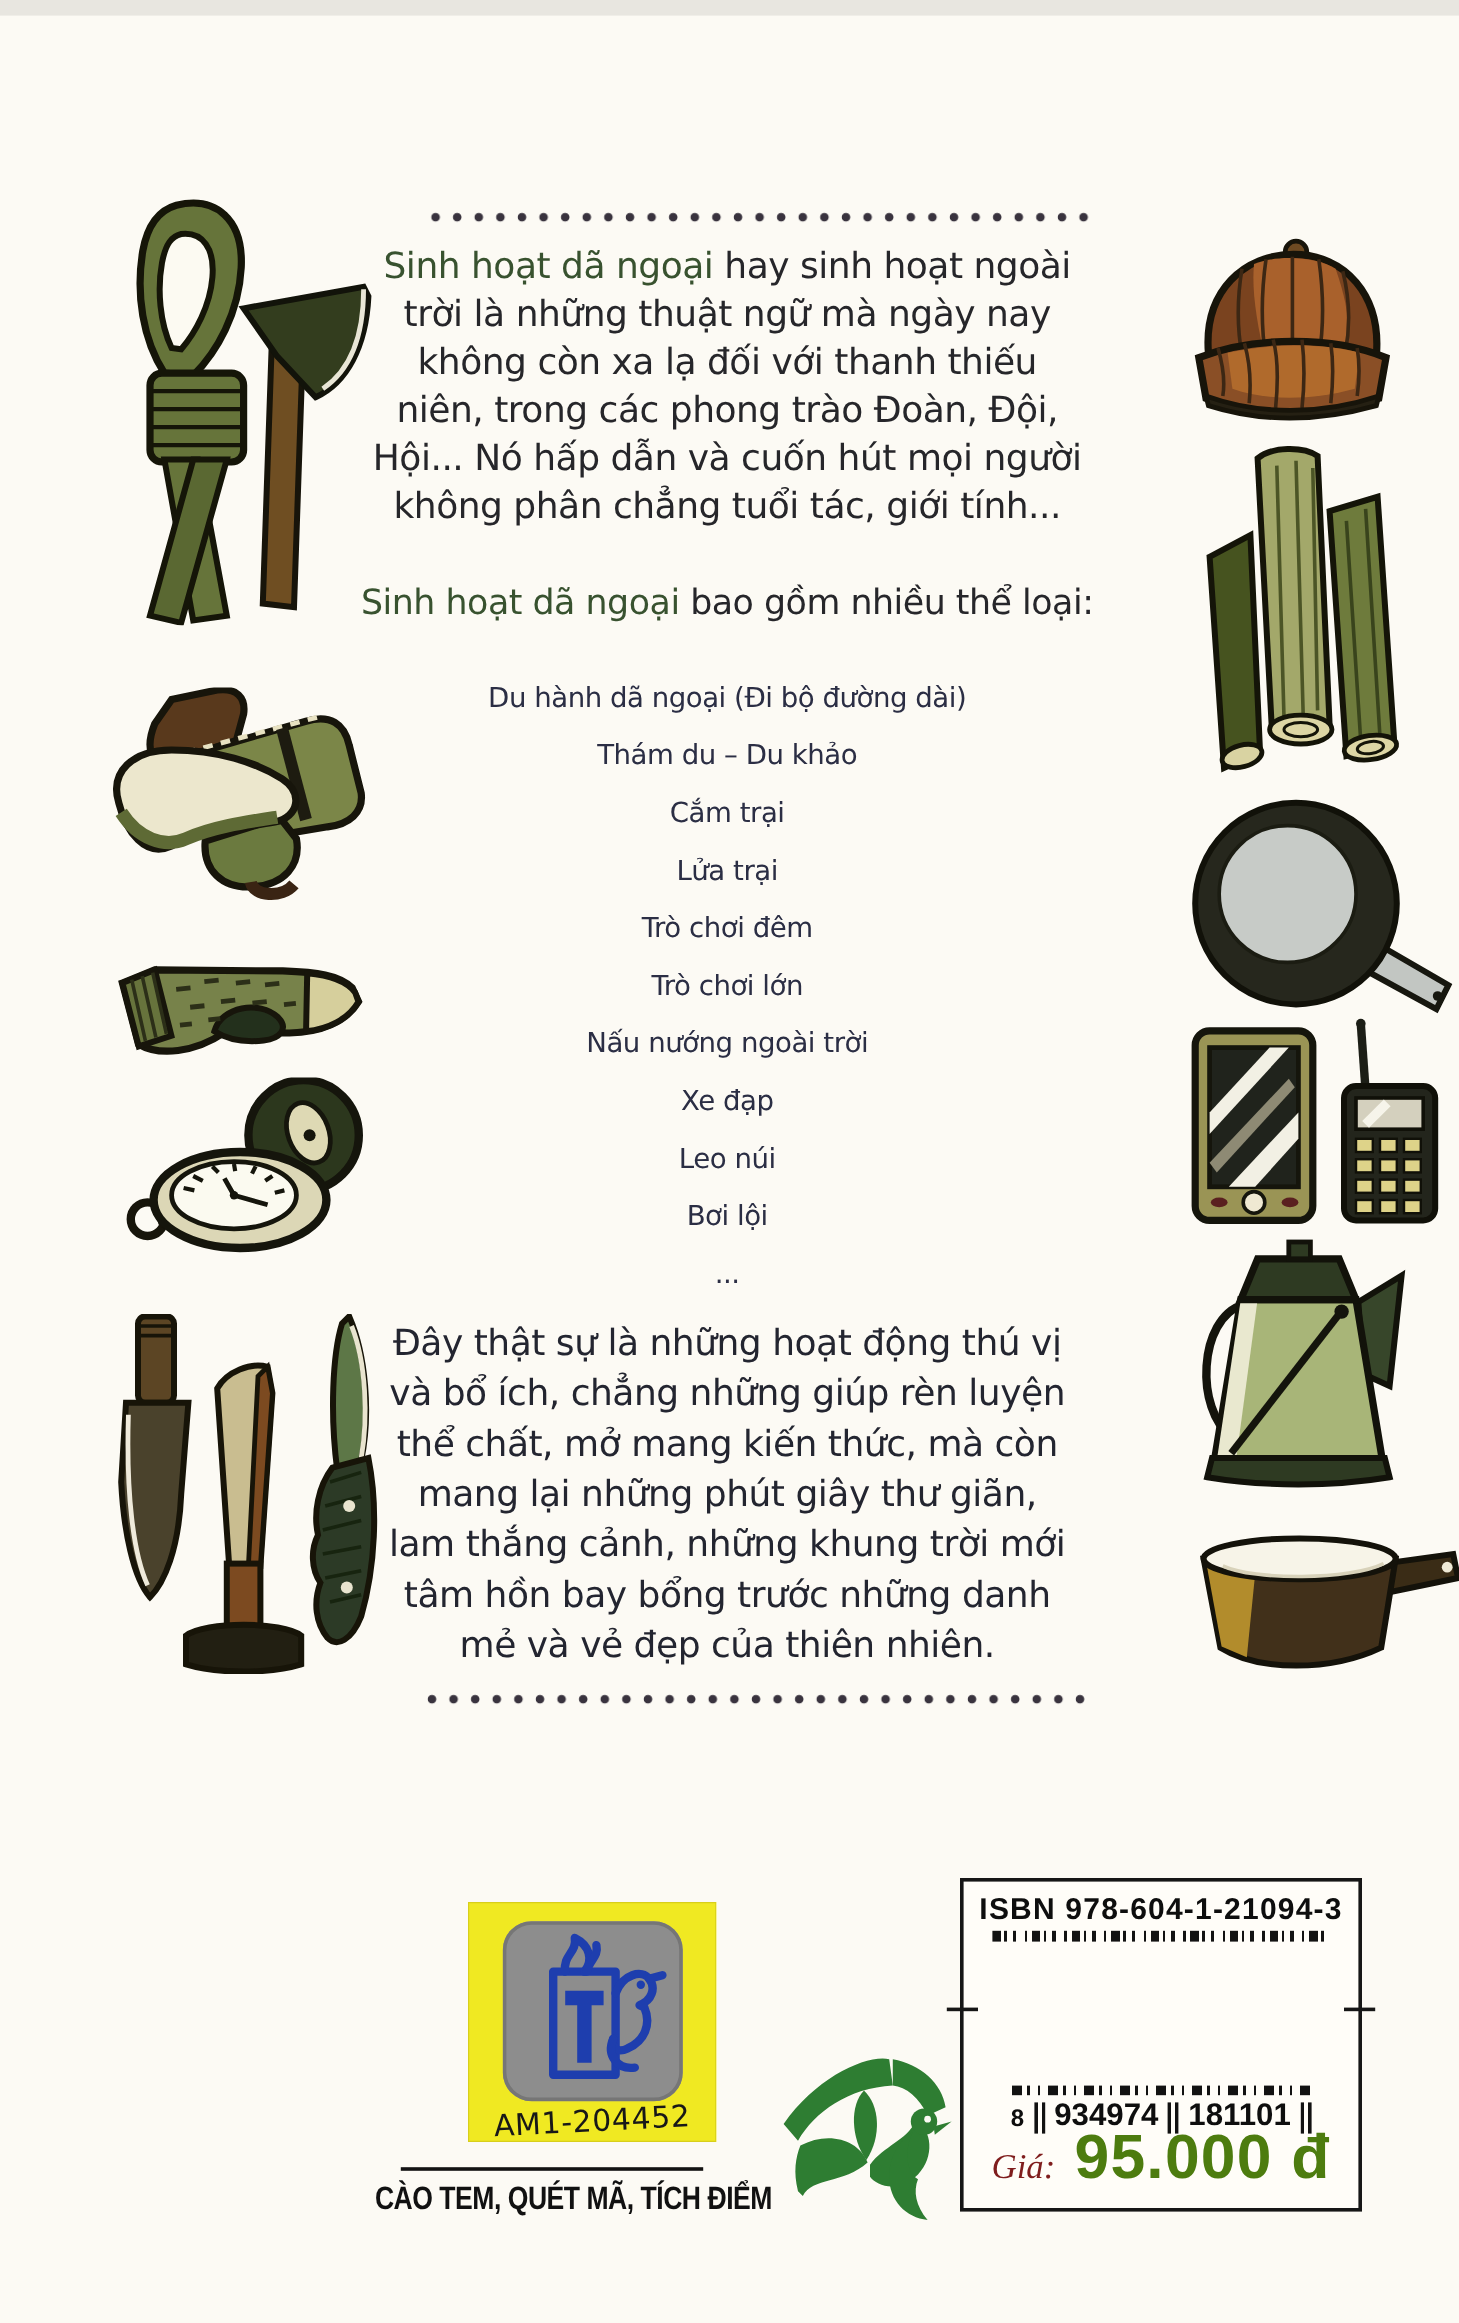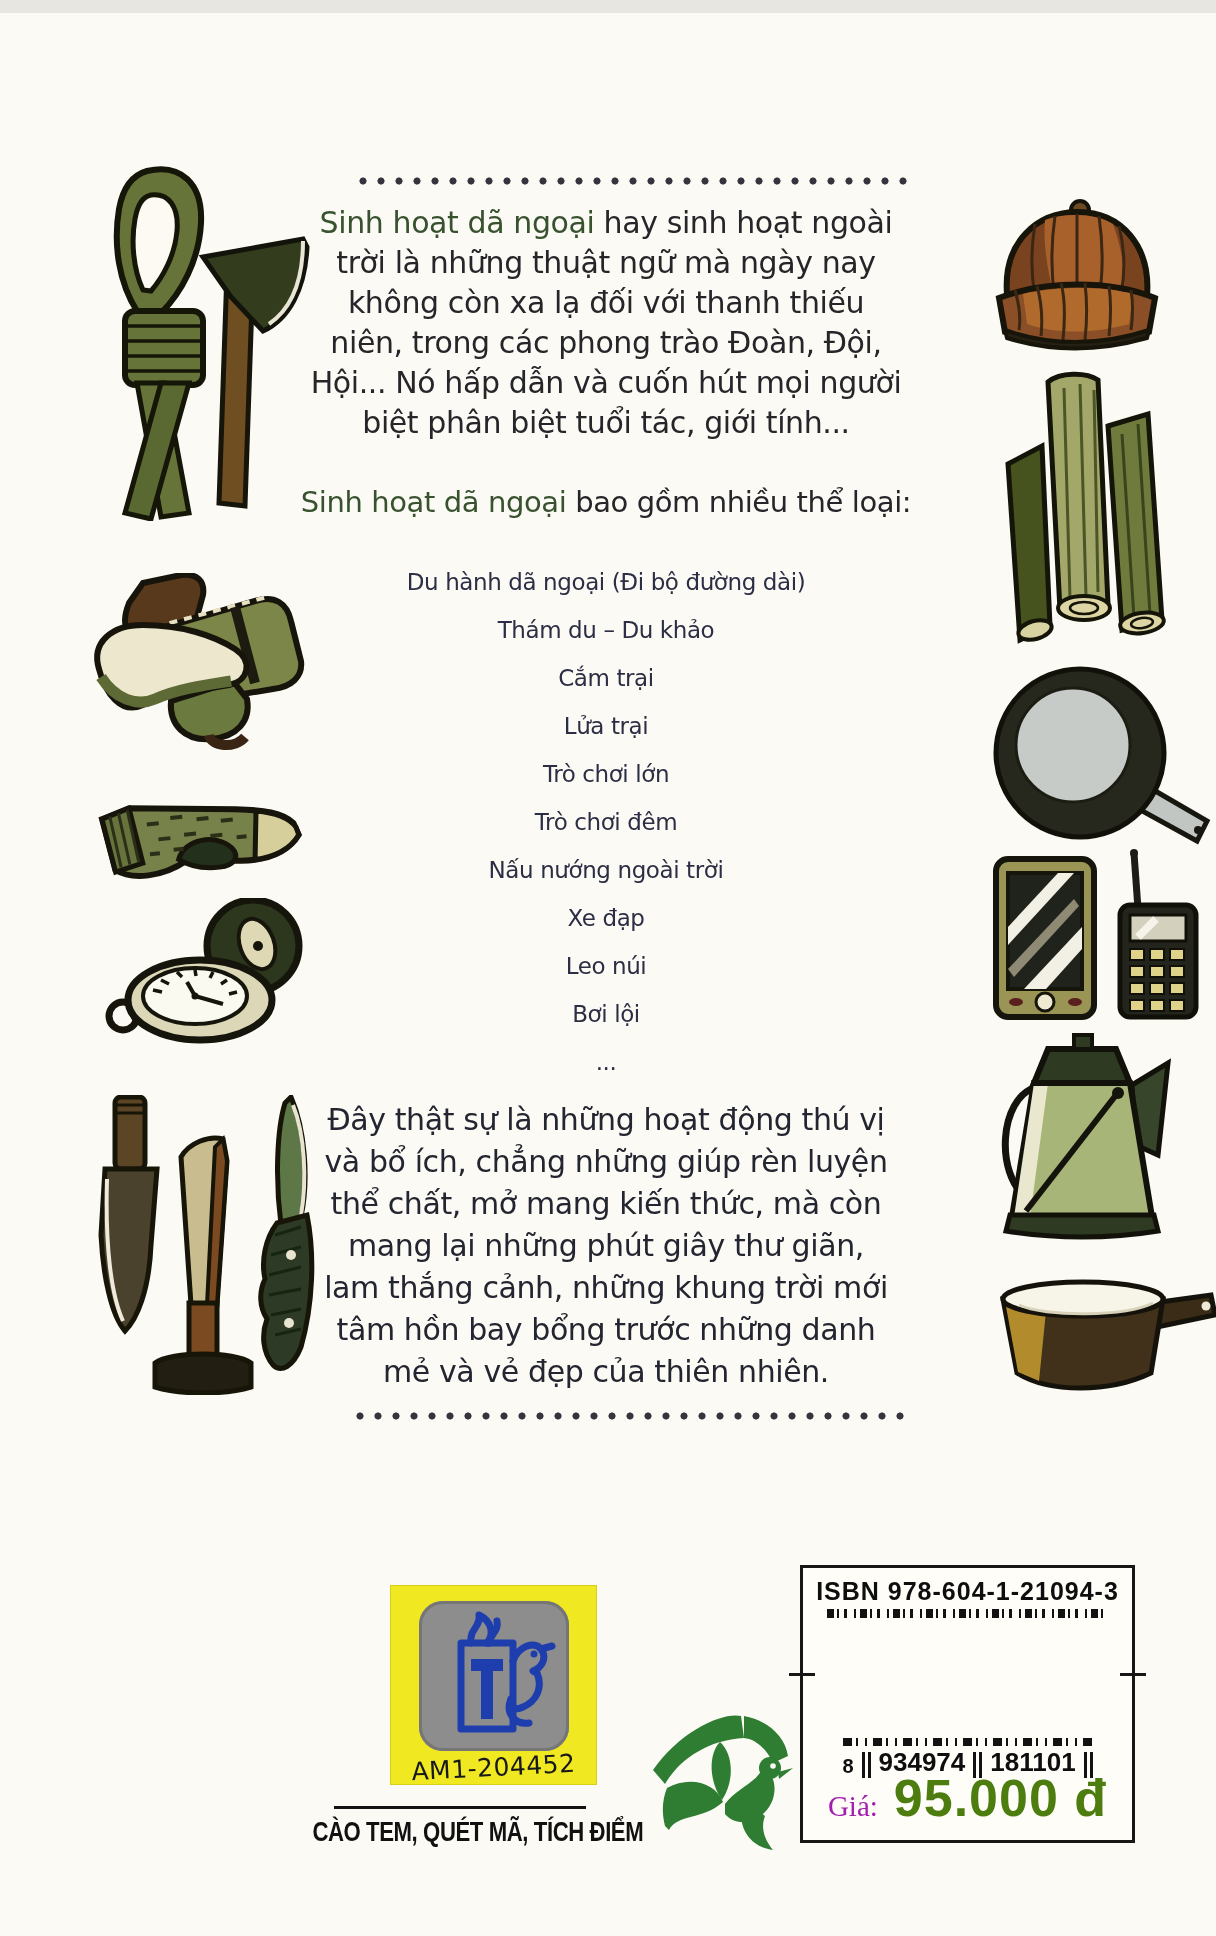--- a/index.html
+++ b/index.html
@@ -36,51 +36,51 @@
   .tick{position:absolute;width:26px;height:3px;background:#161616;top:105px;}
   .tick.l{left:-14px;} .tick.r{right:-14px;}
   .ean-squash{position:absolute;left:40px;right:40px;bottom:94px;height:8px;
      background:repeating-linear-gradient(90deg,#121212 0 9px,rgba(0,0,0,0) 9px 13px,#121212 13px 15px,rgba(0,0,0,0) 15px 22px,#121212 22px 24px,rgba(0,0,0,0) 24px 30px);}
   .ean-row{position:absolute;left:0;right:0;bottom:62px;display:flex;justify-content:center;align-items:flex-end;gap:8px;
            font-family:"Liberation Sans", sans-serif;font-weight:bold;font-size:26px;color:#0e0e0e;}
   .guard{display:inline-block;width:9px;height:26px;
          background:linear-gradient(90deg,#121212 0 3px,rgba(0,0,0,0) 3px 6px,#121212 6px 9px);}
   .ean-prefix{font-size:20px;}
   .price-row{position:absolute;left:0;right:0;bottom:12px;display:flex;justify-content:center;align-items:baseline;gap:16px;}
-  .price-label{font-family:"Liberation Serif", serif;font-size:29px;color:#a21caf;}
+  .price-label{font-family:"Liberation Serif", serif;font-size:29px;color:#7f1d1d;font-style:italic;}
   .price-value{font-family:"Liberation Sans", sans-serif;font-weight:bold;font-size:52px;color:#4d7c0f;letter-spacing:1px;}
 </style>
 </head>
 <body>
 
 <div class="page">
 
   <div class="dots" style="left:358px;top:163px;width:552px;"></div>
   <div class="dots" style="left:355px;top:1398px;width:552px;"></div>
 
   <div class="col intro" style="top:190px;">
     <div class="line"><span class="green">Sinh hoạt dã ngoại</span><span> hay sinh hoạt ngoài</span></div>
     <div class="line">trời là những thuật ngữ mà ngày nay</div>
     <div class="line">không còn xa lạ đối với thanh thiếu</div>
     <div class="line">niên, trong các phong trào Đoàn, Đội,</div>
     <div class="line">Hội... Nó hấp dẫn và cuốn hút mọi người</div>
-    <div class="line">biệt phân biệt tuổi tác, giới tính...</div>
+    <div class="line">không phân chẳng tuổi tác, giới tính...</div>
   </div>
 
   <div class="col section" style="top:472px;">
     <span class="green">Sinh hoạt dã ngoại</span><span> bao gồm nhiều thể loại:</span>
   </div>
 
   <div class="col list" style="top:545px;">
     <div class="item">Du hành dã ngoại (Đi bộ đường dài)</div>
     <div class="item">Thám du – Du khảo</div>
     <div class="item">Cắm trại</div>
     <div class="item">Lửa trại</div>
+    <div class="item">Trò chơi đêm</div>
     <div class="item">Trò chơi lớn</div>
-    <div class="item">Trò chơi đêm</div>
     <div class="item">Nấu nướng ngoài trời</div>
     <div class="item">Xe đạp</div>
     <div class="item">Leo núi</div>
     <div class="item">Bơi lội</div>
     <div class="item">...</div>
   </div>
 
   <div class="col outro" style="top:1086px;">
     <div class="line">Đây thật sự là những hoạt động thú vị</div>
     <div class="line">và bổ ích, chẳng những giúp rèn luyện</div>

